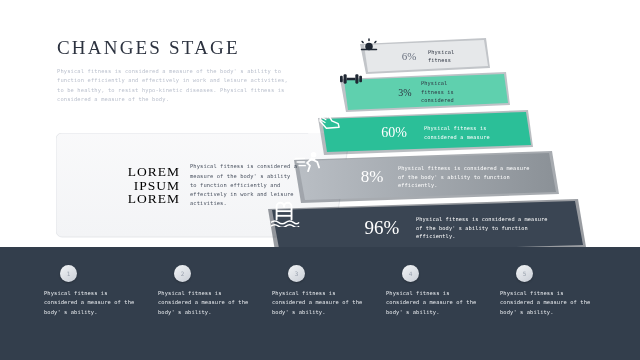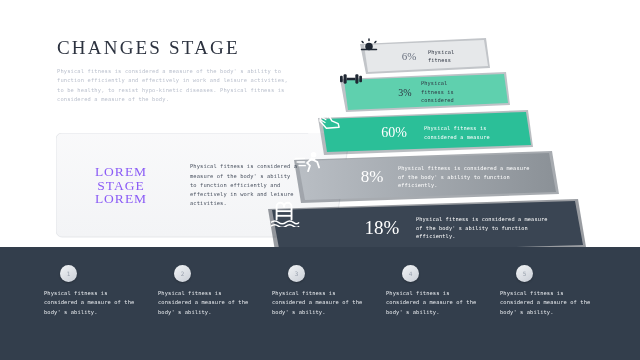--- a/index.html
+++ b/index.html
@@ -23,21 +23,21 @@
     font-size:5.4px;line-height:9.4px;color:#b9bfcc;
     letter-spacing:.15px;text-align:left;
   }
 
   
   .bubble-wrap{position:absolute;left:56px;top:133px;width:300px;height:105px;}
   .bubble-svg{position:absolute;left:0;top:0;}
   .bubble-inner{position:absolute;left:0;top:0;width:260px;height:105px;
     display:flex;align-items:center;}
   .lorem{
-    width:118px;text-align:center;color:#8b5cf6;
+    width:118px;text-align:right;color:#000000;
     font-family:"Liberation Serif",serif;
     font-size:13.5px;line-height:13.5px;letter-spacing:1px;
     margin-left:6px;
   }
   .lorem span{display:block;}
   .bubble-text{
     width:108px;margin-left:10px;
     font-family:"DejaVu Sans Mono",monospace;
     font-size:5.4px;line-height:9.2px;color:#4a5260;letter-spacing:.1px;
   }
@@ -92,21 +92,21 @@
         <linearGradient id="bubg" x1="0" y1="0" x2="0" y2="1">
           <stop offset="0" stop-color="#fbfbfc"></stop>
           <stop offset="1" stop-color="#f3f4f6"></stop>
         </linearGradient>
       </defs>
       <path d="M6,0 H252 L300,-38 L278,104 H6 A6,6 0 0 1 0,98 V6 A6,6 0 0 1 6,0 Z" fill="url(#bubg)" stroke="#dfe2e6" stroke-width="0.8"></path>
     </svg>
     <div class="bubble-inner">
       <div class="lorem">
         <span>LOREM</span>
-        <span>STAGE</span>
+        <span>IPSUM</span>
         <span>LOREM</span>
       </div>
       <div class="bubble-text">Physical fitness is considered a measure of the body' s ability to function efficiently and effectively in work and leisure activities.</div>
     </div>
   </div>
 
   <div class="pyramid">
 
     <div class="tier" style="left:60px;top:0px;width:130px;height:36px;">
       <svg width="130" height="36" viewBox="0 0 130 36">
@@ -204,21 +204,21 @@
         <div class="ico" style="width:44px;">
           <svg width="34" height="28" viewBox="0 0 34 30">
             <path d="M8,22 V8 A4,4 0 0 1 16,8" stroke="#ffffff" stroke-width="2" fill="none" stroke-linecap="round"></path>
             <path d="M24,22 V8 A4,4 0 0 0 16,8" stroke="#ffffff" stroke-width="2" fill="none" stroke-linecap="round"></path>
             <line x1="8" y1="13" x2="24" y2="13" stroke="#ffffff" stroke-width="2"></line>
             <line x1="8" y1="18" x2="24" y2="18" stroke="#ffffff" stroke-width="2"></line>
             <path d="M2,25 Q6,22 10,25 T18,25 T26,25 T32,25" stroke="#ffffff" stroke-width="1.6" fill="none"></path>
             <path d="M2,29 Q6,26 10,29 T18,29 T26,29 T32,29" stroke="#ffffff" stroke-width="1.6" fill="none"></path>
           </svg>
         </div>
-        <div class="pct" style="width:48px;font-size:19px;color:#ffffff;">18%</div>
+        <div class="pct" style="width:48px;font-size:19px;color:#ffffff;">96%</div>
         <div class="desc" style="width:138px;color:#ffffff;margin-left:10px;">Physical fitness is considered a measure of the body' s ability to function efficiently.</div>
       </div>
     </div>
 
   </div>
 
   <div class="footer">
 
     <div class="fitem" style="left:44px;">
       <div class="fnum">1</div>

